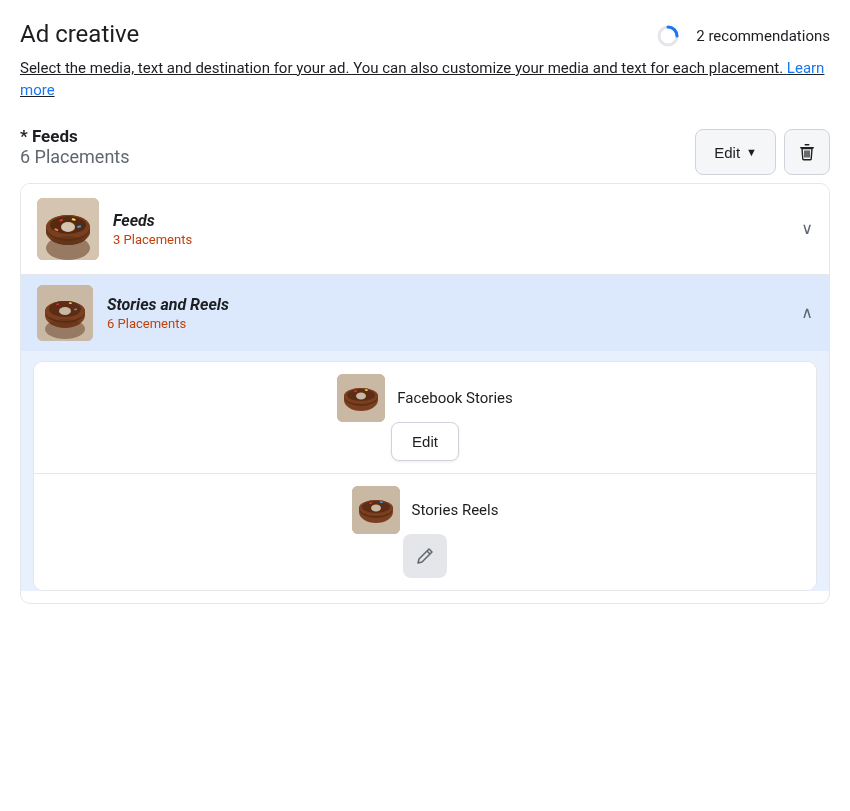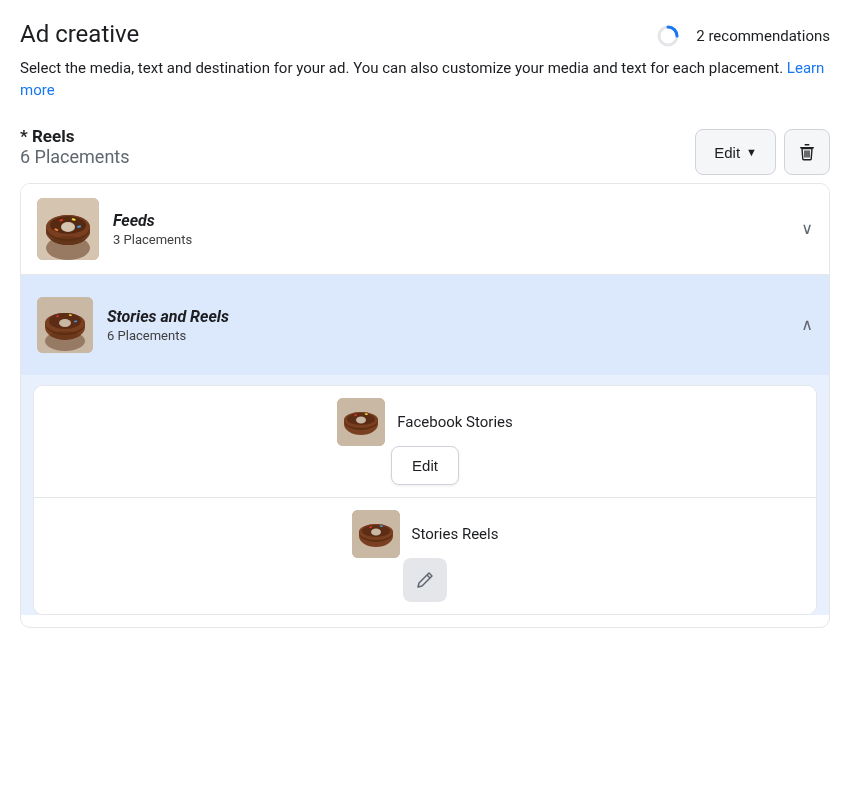--- a/index.html
+++ b/index.html
@@ -45,20 +45,21 @@
       width: 24px;
       height: 24px;
       flex-shrink: 0;
     }
 
     .description-text {
       font-size: 15px;
       color: #1c1e21;
       line-height: 1.5;
       margin-bottom: 24px;
+      text-decoration: underline;
     }
 
     .learn-more-link {
       color: #1877f2;
       text-decoration: none;
       font-size: 15px;
     }
 
     .media-section {
       margin-bottom: 0;
@@ -162,39 +163,39 @@
 
     .placement-info .group-name {
       font-size: 16px;
       font-weight: 700;
       color: #1c1e21;
       font-style: italic;
     }
 
     .placement-info .group-count {
       font-size: 13px;
-      color: #404040;
+      color: #c2410c;
       margin-top: 2px;
     }
 
     .chevron-icon {
       font-size: 16px;
       color: #606770;
     }
 
     .expanded-group {
       background: #e8f0fe;
       border-top: 1.5px solid #e4e6ea;
     }
 
     .expanded-group-header {
       display: flex;
       align-items: center;
       justify-content: space-between;
-      padding: 22px 16px;
+      padding: 10px 16px;
       background: #dce8fb;
       cursor: pointer;
     }
 
     .expanded-group-header .placement-thumbnail-small {
       width: 56px;
       height: 56px;
     }
 
     .sub-items-container {
@@ -280,21 +281,21 @@
 
   <p class="description-text">
     <span>Select the media, text and destination for your ad. You can also customize your media and text for each placement.</span>
     <a class="learn-more-link" href="#">Learn more</a>
   </p>
 
   <div class="media-section">
 
     <div class="media-header">
       <div>
-        <h2 class="media-title">* Reels</h2>
+        <h2 class="media-title">* Feeds</h2>
         <p class="placements-count">6 Placements</p>
       </div>
       <div class="media-actions">
         <button class="edit-dropdown-btn">
           <span>Edit</span>
           <span class="chevron-down">▼</span>
         </button>
         <button class="delete-btn">
 
           <svg width="20" height="20" viewBox="0 0 20 20" fill="none" xmlns="http://www.w3.org/2000/svg">

